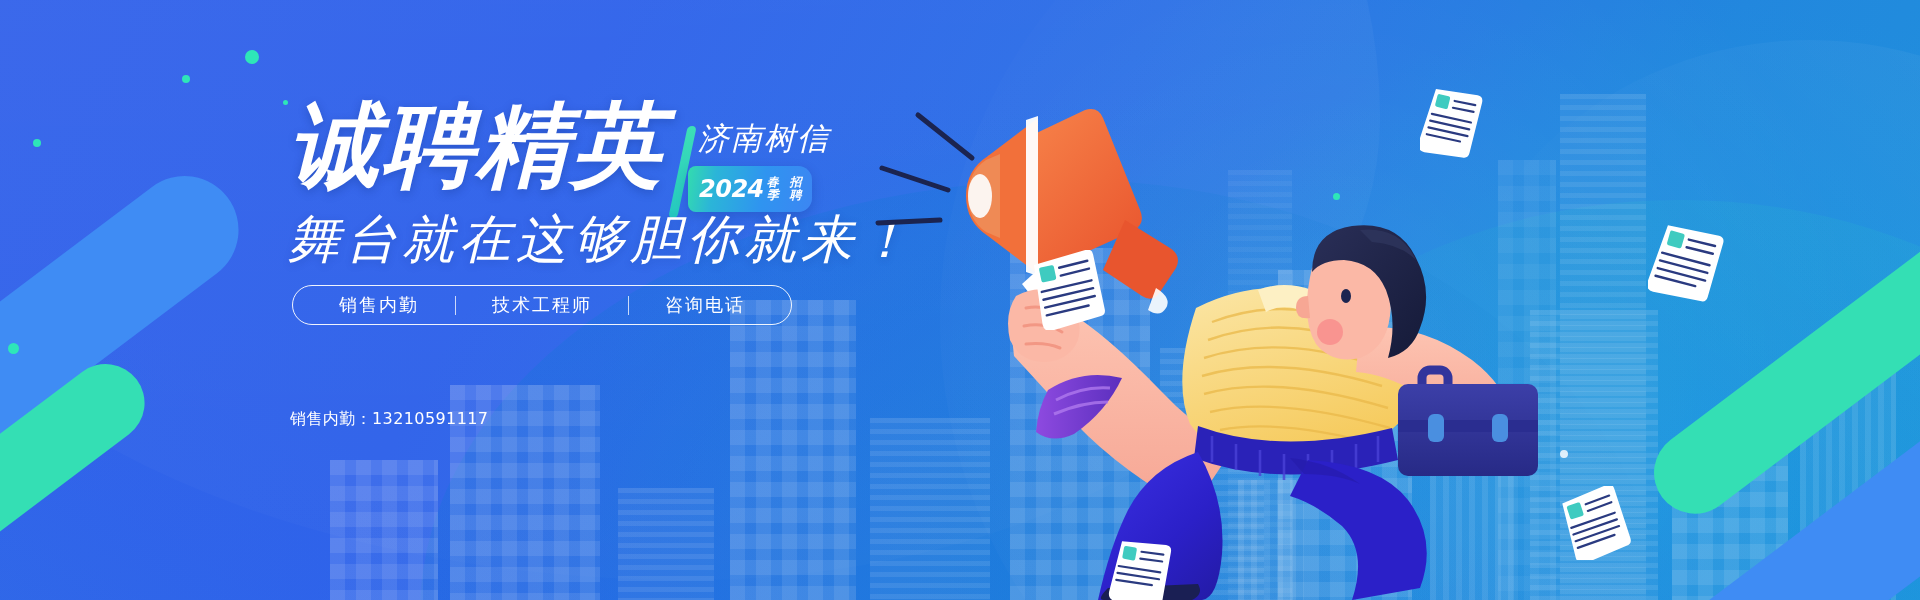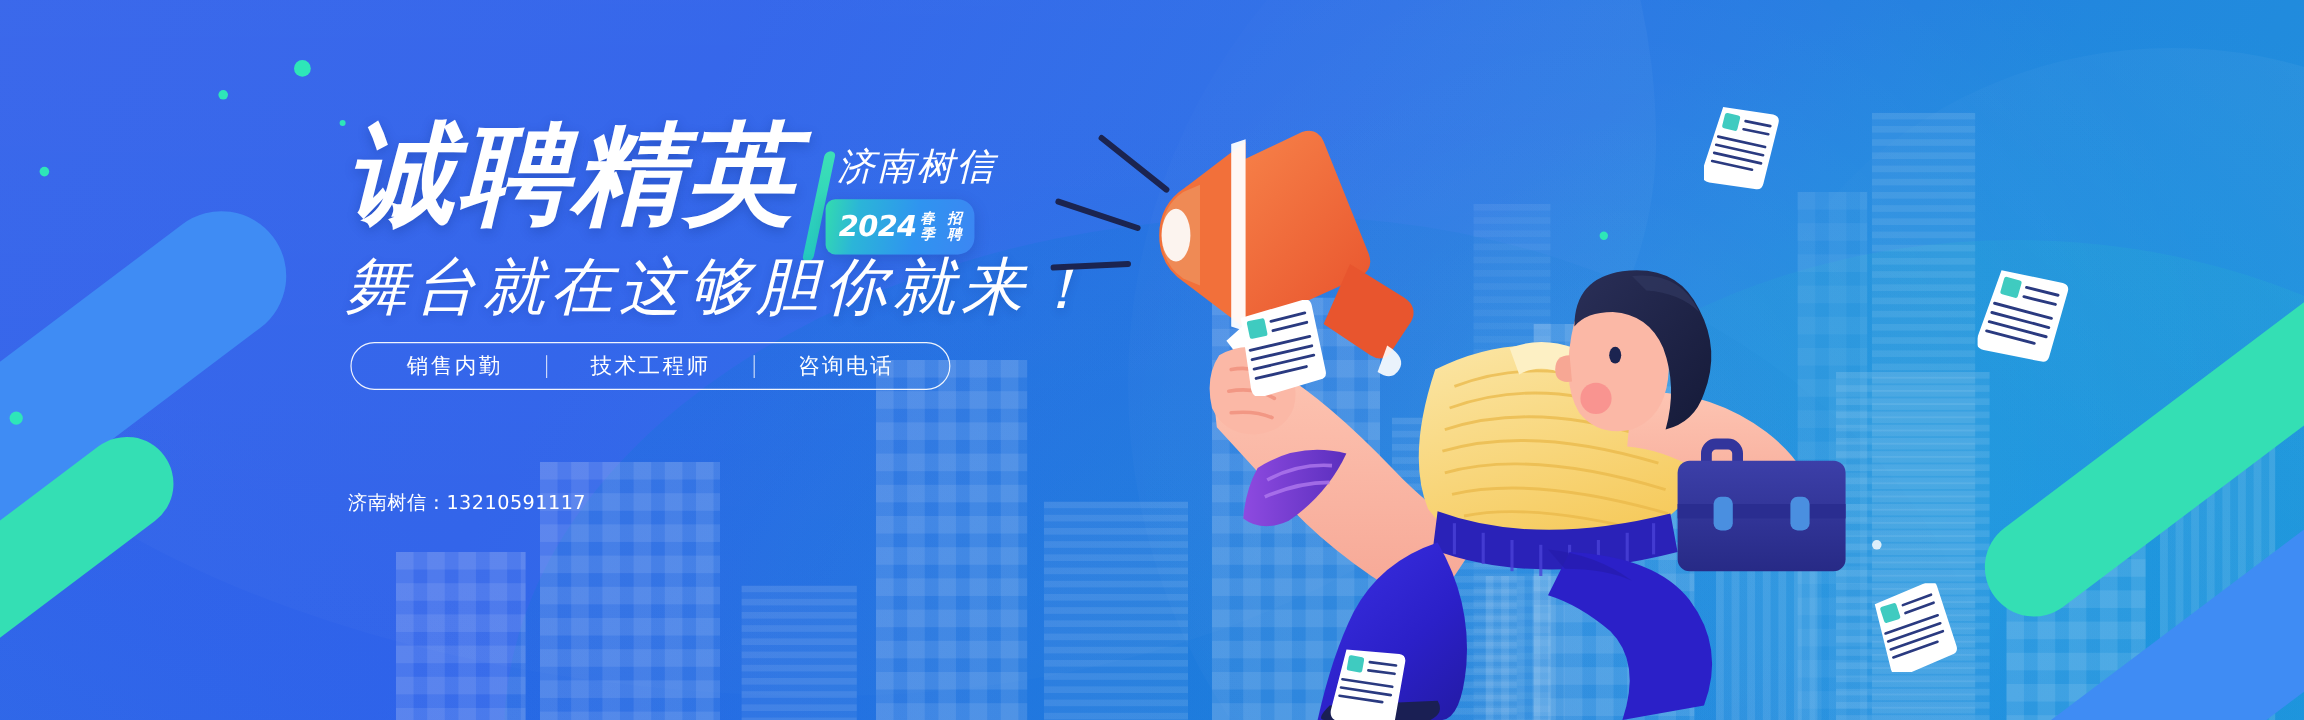--- a/index.html
+++ b/index.html
@@ -264,21 +264,21 @@
 
     <div class="jobs-pill">
       <span class="job">销售内勤</span>
       <span class="sep"></span>
       <span class="job">技术工程师</span>
       <span class="sep"></span>
       <span class="job">咨询电话</span>
     </div>
 
     <div class="contact">
-      <span><span>济南树信：</span><span>13210591117</span></span>
+      <span><span>销售内勤：</span><span>13210591117</span></span>
     </div>
 
   </div>
 
   <div class="illo">
     <svg width="700" height="540" viewBox="0 0 700 540" xmlns="http://www.w3.org/2000/svg">
       <defs>
         <linearGradient id="megaG" x1="0" y1="0" x2="1" y2="1">
           <stop offset="0%" stop-color="#f98a4e"></stop>
             <stop offset="100%" stop-color="#e8522c"></stop>

